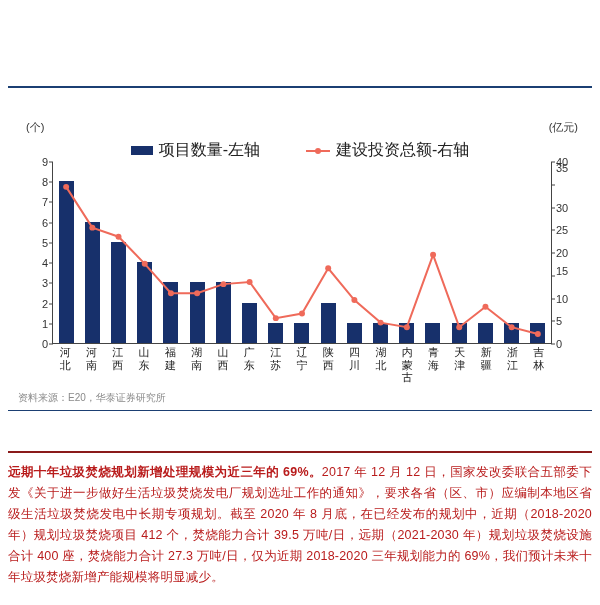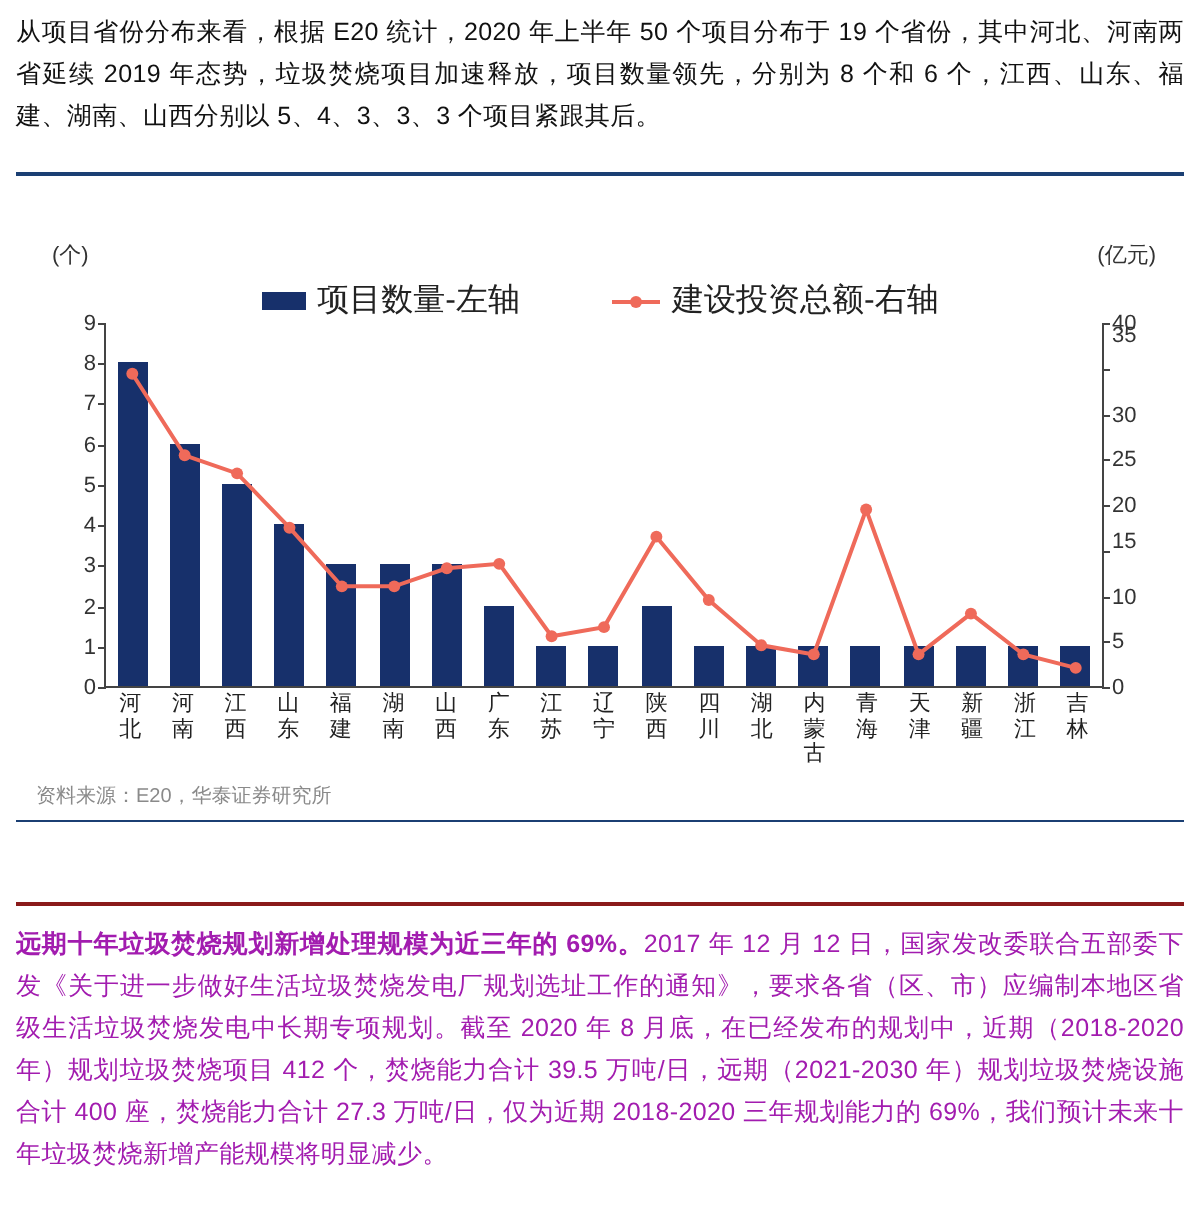--- a/index.html
+++ b/index.html
@@ -156,32 +156,31 @@
     width: 584px; height: 2px;
     background: #8a1a1a;
   }
 
   .bottom-para {
     position: absolute;
     left: 8px; top: 462px;
     width: 584px;
     font-size: 12.5px;
     line-height: 21px;
-    color: #a21caf;
+    color: #b91c1c;
     text-align: justify;
     letter-spacing: 0.2px;
   }
   .b { font-weight: bold; }
 </style>
 </head>
 <body>
 
 <div id="page">
 
-  <div class="top-para">从项目省份分布来看，根据 E20 统计，2020 年上半年 50 个项目分布于 19 个省份，其中河北、河南两省延续 2019 年态势，垃圾焚烧项目加速释放，项目数量领先，分别为 8 个和 6 个，江西、山东、福建、湖南、山西分别以 5、4、3、3、3 个项目紧跟其后。</div>
 
   <div class="figure">
 
 
     <div class="axis-unit-left">(个)</div>
     <div class="axis-unit-right">(亿元)</div>
 
     <div class="legend">
       <div class="legend-item">
         <span class="swatch-bar"></span>

